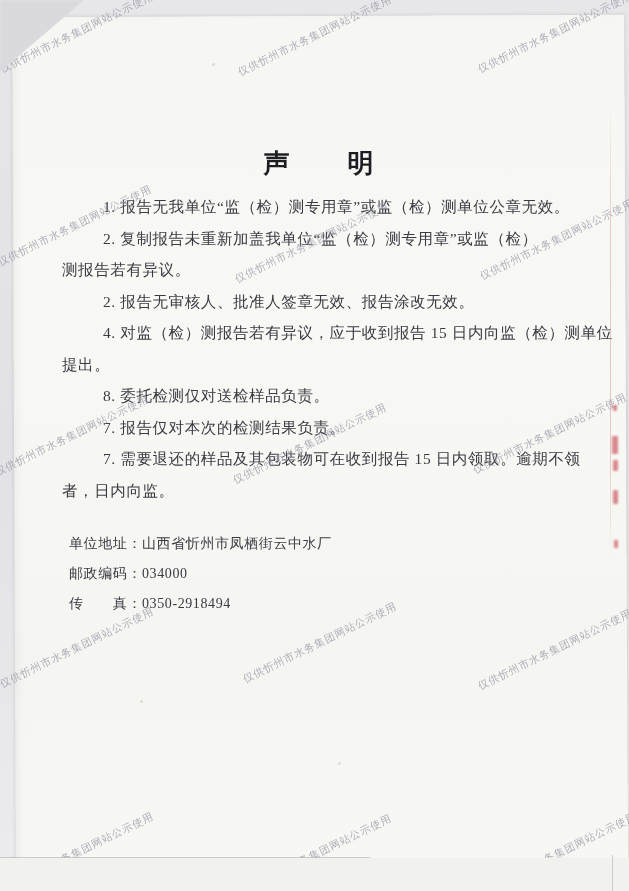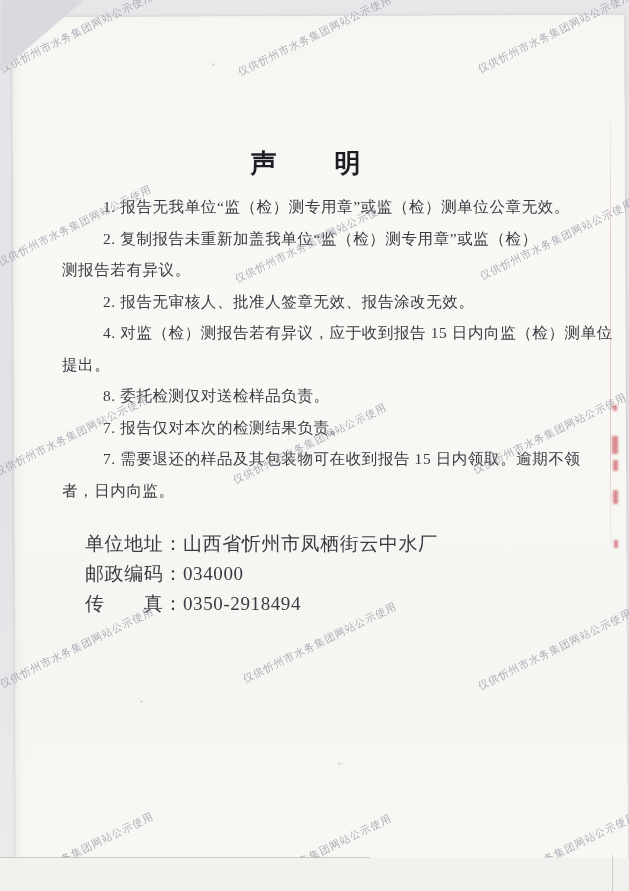--- a/index.html
+++ b/index.html
@@ -30,33 +30,33 @@
   #bottom-edge-line{
     position:absolute;left:0;top:857px;width:370px;height:1px;
     background:rgba(170,170,168,0.55);
   }
   #right-edge-line{
     position:absolute;left:612px;top:855px;width:1px;height:36px;
     background:rgba(180,180,178,0.6);
   }
   
   #title{
-    position:absolute;left:49px;top:146px;width:515px;margin:0;
+    position:absolute;left:62px;top:146px;width:515px;margin:0;
     text-align:center;font-size:26px;font-weight:700;color:#1d1e24;
     letter-spacing:2px;white-space:pre;
   }
   #statement{
     position:absolute;left:62px;top:191px;width:520px;
     font-size:15.5px;line-height:31.5px;color:#3a3b42;letter-spacing:0.6px;
   }
   .line{white-space:nowrap;}
   .line.indent{text-indent:41px;}
   #contact{
-    position:absolute;left:85px;top:529px;
-    font-size:19px;line-height:30px;color:#3a3b42;letter-spacing:0.6px;
+    position:absolute;left:69px;top:529px;
+    font-size:14px;line-height:30px;color:#3a3b42;letter-spacing:0.6px;
   }
   .cline{white-space:pre;}
   
   .wm{
     position:absolute;white-space:nowrap;
     font-family:"DejaVu Sans","Liberation Sans",sans-serif;
     font-size:10.5px;letter-spacing:0.8px;color:#9193a0;opacity:0.72;
     pointer-events:none;
   }
   

